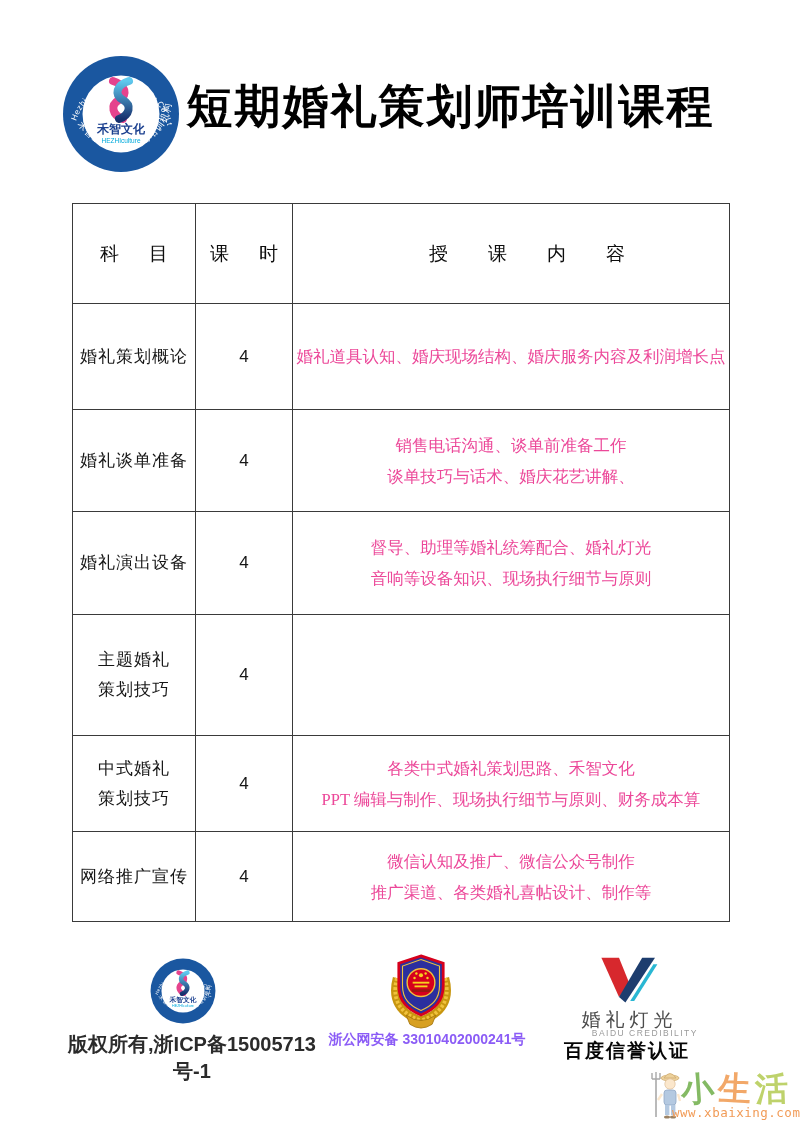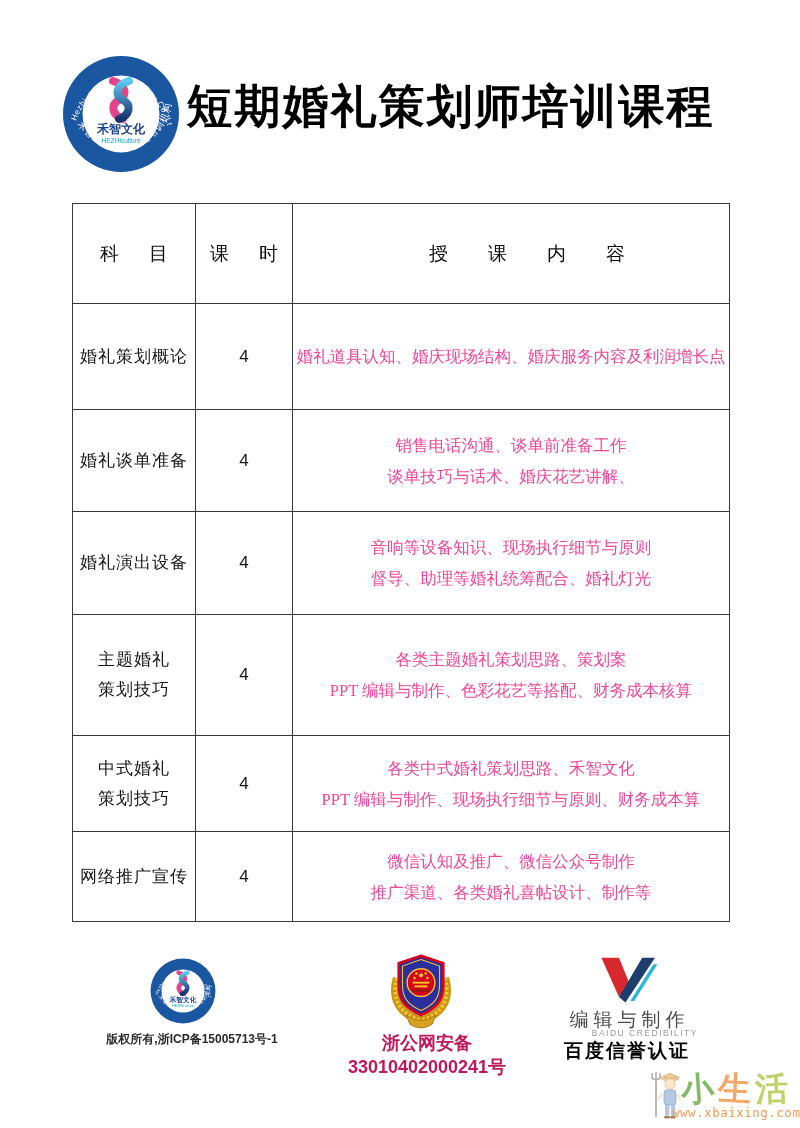--- a/index.html
+++ b/index.html
@@ -23,25 +23,25 @@
   .c3{flex:1;}
   .th{font-size:19px;color:#0d0d0d;}
   .sp30{letter-spacing:30px;margin-right:-30px;}
   .sp40{letter-spacing:40px;margin-right:-40px;margin-left:32px;}
   .subj{font-size:17px;letter-spacing:1px;line-height:30px;color:#161616;}
   .hours{font-size:17px;font-family:"Liberation Sans",sans-serif;color:#161616;}
   .cont{font-size:16.5px;line-height:31px;color:#ec4899;white-space:nowrap;}
 
   
   .ft-txt{position:absolute;font-family:"Liberation Sans","DejaVu Sans",sans-serif;}
-  #copyright{left:62px;top:1031px;width:260px;text-align:center;font-size:12px;
+  #copyright{left:62px;top:1031px;width:260px;text-align:center;font-size:20px;
       font-weight:600;color:#2b2b2b;}
   #police-badge{position:absolute;left:384px;top:950px;width:74px;height:82px;}
-  #police-filing{left:322px;top:1031px;width:210px;text-align:center;font-size:18px;
-      font-weight:bold;color:#be185d;}
+  #police-filing{left:322px;top:1031px;width:210px;text-align:center;font-size:14px;
+      font-weight:bold;color:#8b5cf6;}
   #ft-logo{position:absolute;left:150px;top:958px;width:66px;height:66px;}
   #baidu-logo{position:absolute;left:594px;top:953px;width:66px;height:56px;}
   #baidu-cn{left:556px;top:1007px;width:142px;text-align:center;font-size:19px;
       color:#4c4c4c;letter-spacing:5px;text-indent:5px;}
   #baidu-en{left:556px;top:1028px;width:142px;text-align:right;font-size:8.5px;
       color:#9a9a9a;letter-spacing:1.5px;}
   #baidu-cert{left:552px;top:1038px;width:150px;text-align:center;font-size:19px;
       font-weight:bold;color:#050505;letter-spacing:2px;}
 
   
@@ -129,36 +129,32 @@
 
     <div class="trow" style="height:102px">
       <div class="cell c1">
           <span class="subj">婚礼演出设备</span>
           <span class="subj"></span>
         </div>
       <div class="cell c2">
           <span class="hours">4</span>
         </div>
       <div class="cell c3">
+          <span class="cont">督导、助理等婚礼统筹配合、婚礼灯光</span>
           <span class="cont">音响等设备知识、现场执行细节与原则</span>
-          <span class="cont">督导、助理等婚礼统筹配合、婚礼灯光</span>
         </div>
     </div>
 
     <div class="trow" style="height:120px">
       <div class="cell c1">
           <span class="subj">主题婚礼</span>
           <span class="subj">策划技巧</span>
         </div>
       <div class="cell c2">
           <span class="hours">4</span>
-        </div>
-      <div class="cell c3">
-          <span class="cont">各类主题婚礼策划思路、策划案</span>
-          <span class="cont">PPT 编辑与制作、色彩花艺等搭配、财务成本核算</span>
         </div>
     </div>
 
     <div class="trow" style="height:95px">
       <div class="cell c1">
           <span class="subj">中式婚礼</span>
           <span class="subj">策划技巧</span>
         </div>
       <div class="cell c2">
           <span class="hours">4</span>
@@ -230,21 +226,21 @@
   </svg>
 
   <div id="police-filing" class="ft-txt">浙公网安备 33010402000241号</div>
 
   <svg id="baidu-logo" viewBox="0 0 80 70" xmlns="http://www.w3.org/2000/svg">
     <polygon points="8,6 30,6 43,38 30,55" fill="#d7282d"></polygon>
     <polygon points="30,55 59,6 75,6 38,62" fill="#1d3d6e"></polygon>
     <polygon points="44,60 73,14 78,14 49,60" fill="#29b7d3"></polygon>
   </svg>
 
-  <div id="baidu-cn" class="ft-txt">编辑与制作</div>
+  <div id="baidu-cn" class="ft-txt">婚礼灯光</div>
   <div id="baidu-en" class="ft-txt">BAIDU CREDIBILITY</div>
   <div id="baidu-cert" class="ft-txt">百度信誉认证</div>
 
   <div id="watermark">
     <svg id="wm-farmer" width="34" height="54" viewBox="0 0 34 54" xmlns="http://www.w3.org/2000/svg">
       <line x1="6" y1="12" x2="6" y2="50" stroke="#9a9a9a" stroke-width="1.6"></line>
       <path d="M2,12 L10,12 M2,6 L2,12 M6,5 L6,12 M10,6 L10,12" stroke="#9a9a9a" stroke-width="1.4" fill="none"></path>
       <ellipse cx="20" cy="11" rx="9" ry="3" fill="#e9c98a" stroke="#c9a05a" stroke-width="0.8"></ellipse>
       <path d="M14,11 Q20,2 26,11 Z" fill="#e9c98a" stroke="#c9a05a" stroke-width="0.8"></path>
       <circle cx="20" cy="17" r="5.2" fill="#fbe3c4" stroke="#d8b488" stroke-width="0.7"></circle>

